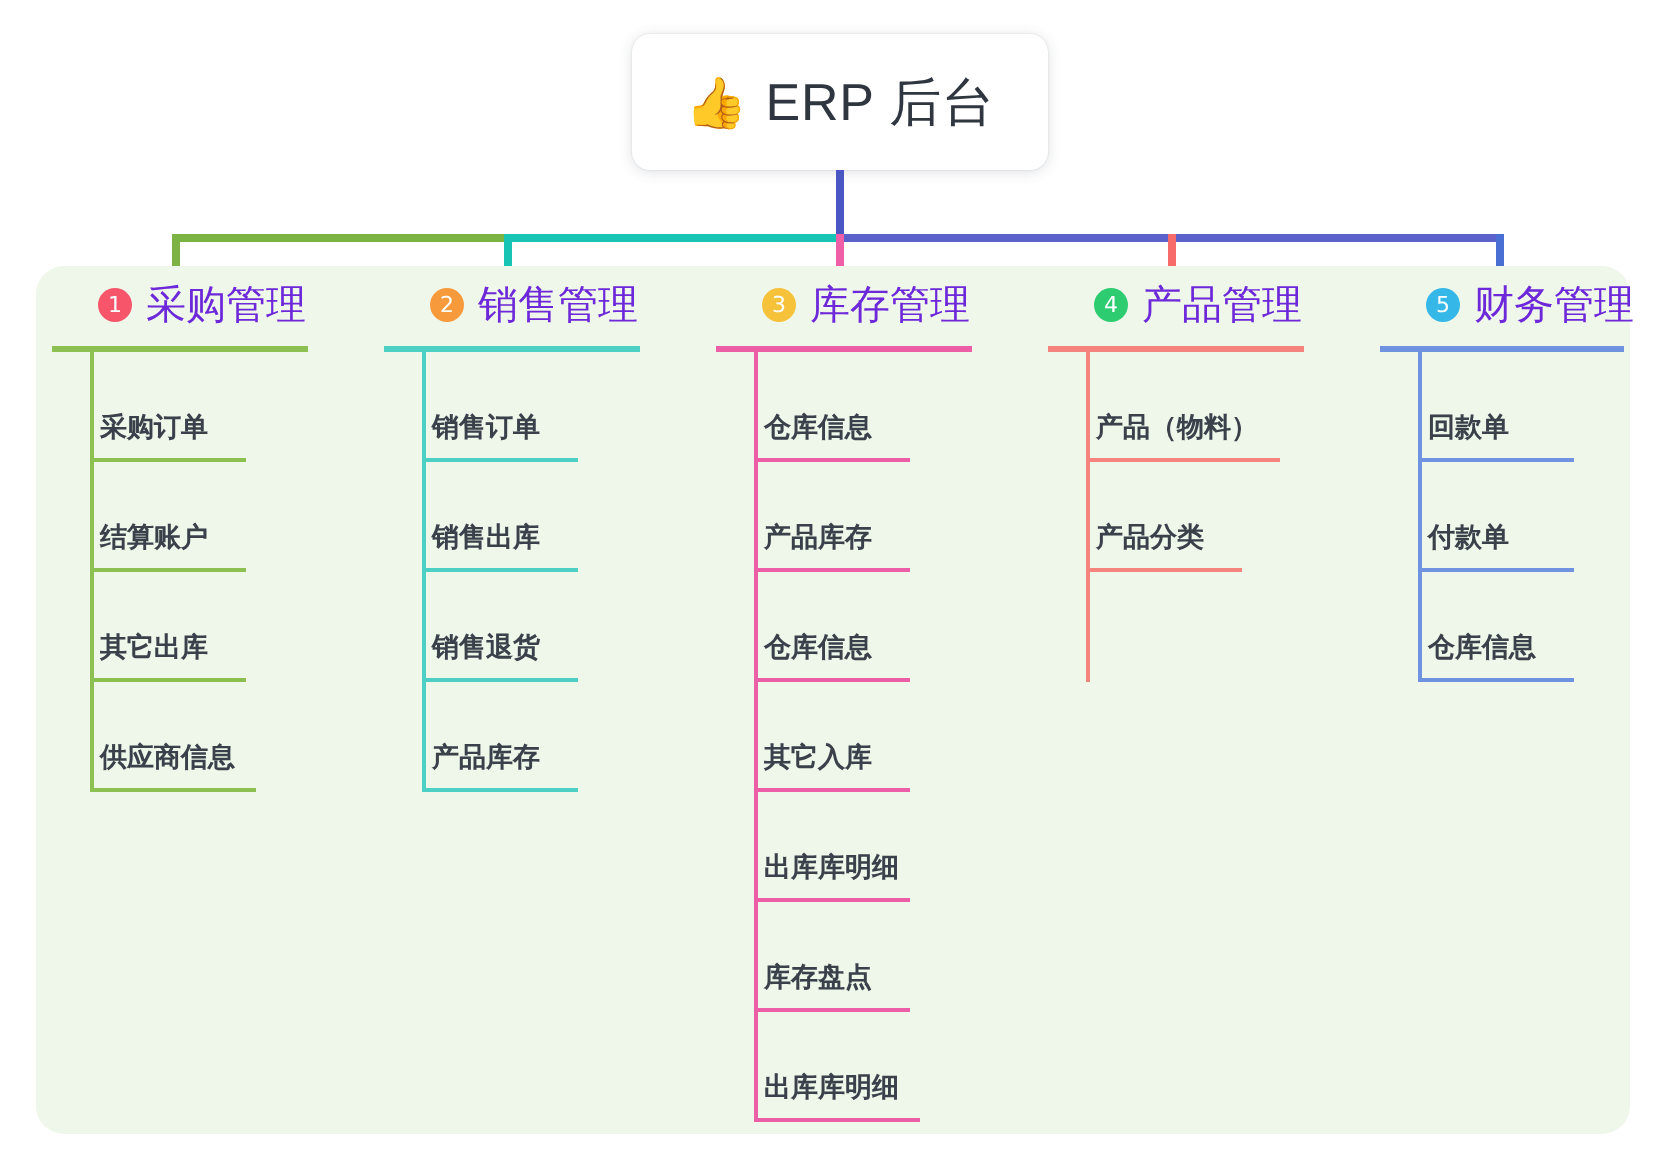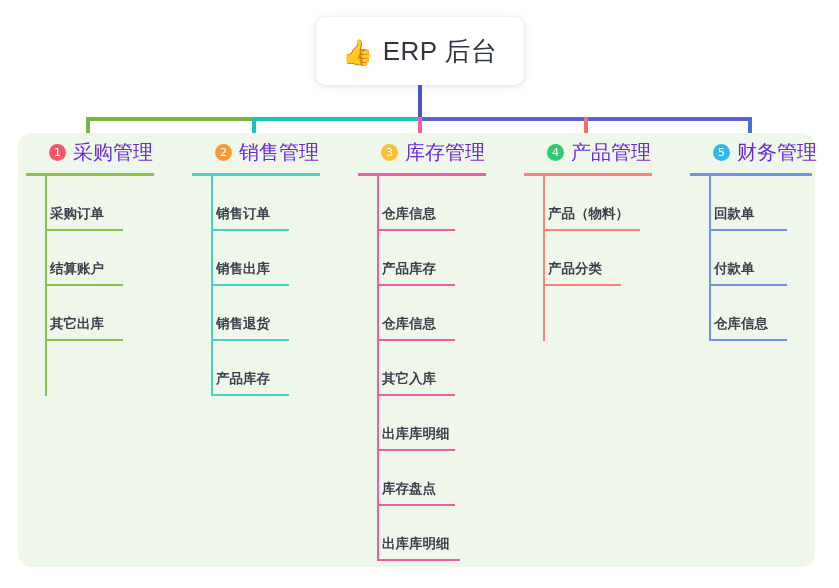--- a/index.html
+++ b/index.html
@@ -207,20 +207,24 @@
           <div class="item-rule" style="background: rgb(140, 193, 82); width: 78px;"></div>
         </div>
         <div class="item">
           <span class="item-label">结算账户</span>
           <div class="item-rule" style="background: rgb(140, 193, 82); width: 78px;"></div>
         </div>
         <div class="item">
           <span class="item-label">其它出库</span>
           <div class="item-rule" style="background: rgb(140, 193, 82); width: 78px;"></div>
         </div>
+        <div class="item">
+          <span class="item-label">供应商信息</span>
+          <div class="item-rule" style="background: rgb(140, 193, 82); width: 83px;"></div>
+        </div>
       </div>
     </div>
     <div class="column col-2">
       <div class="col-head">
         <span class="badge" style="background: rgb(247, 154, 60);">2</span>
         <span class="col-title">销售管理</span>
       </div>
       <div class="head-rule" style="background: rgb(77, 208, 196);"></div>
       <div class="trunk" style="background: rgb(77, 208, 196); height: 220px;"></div>
       <div class="items">

